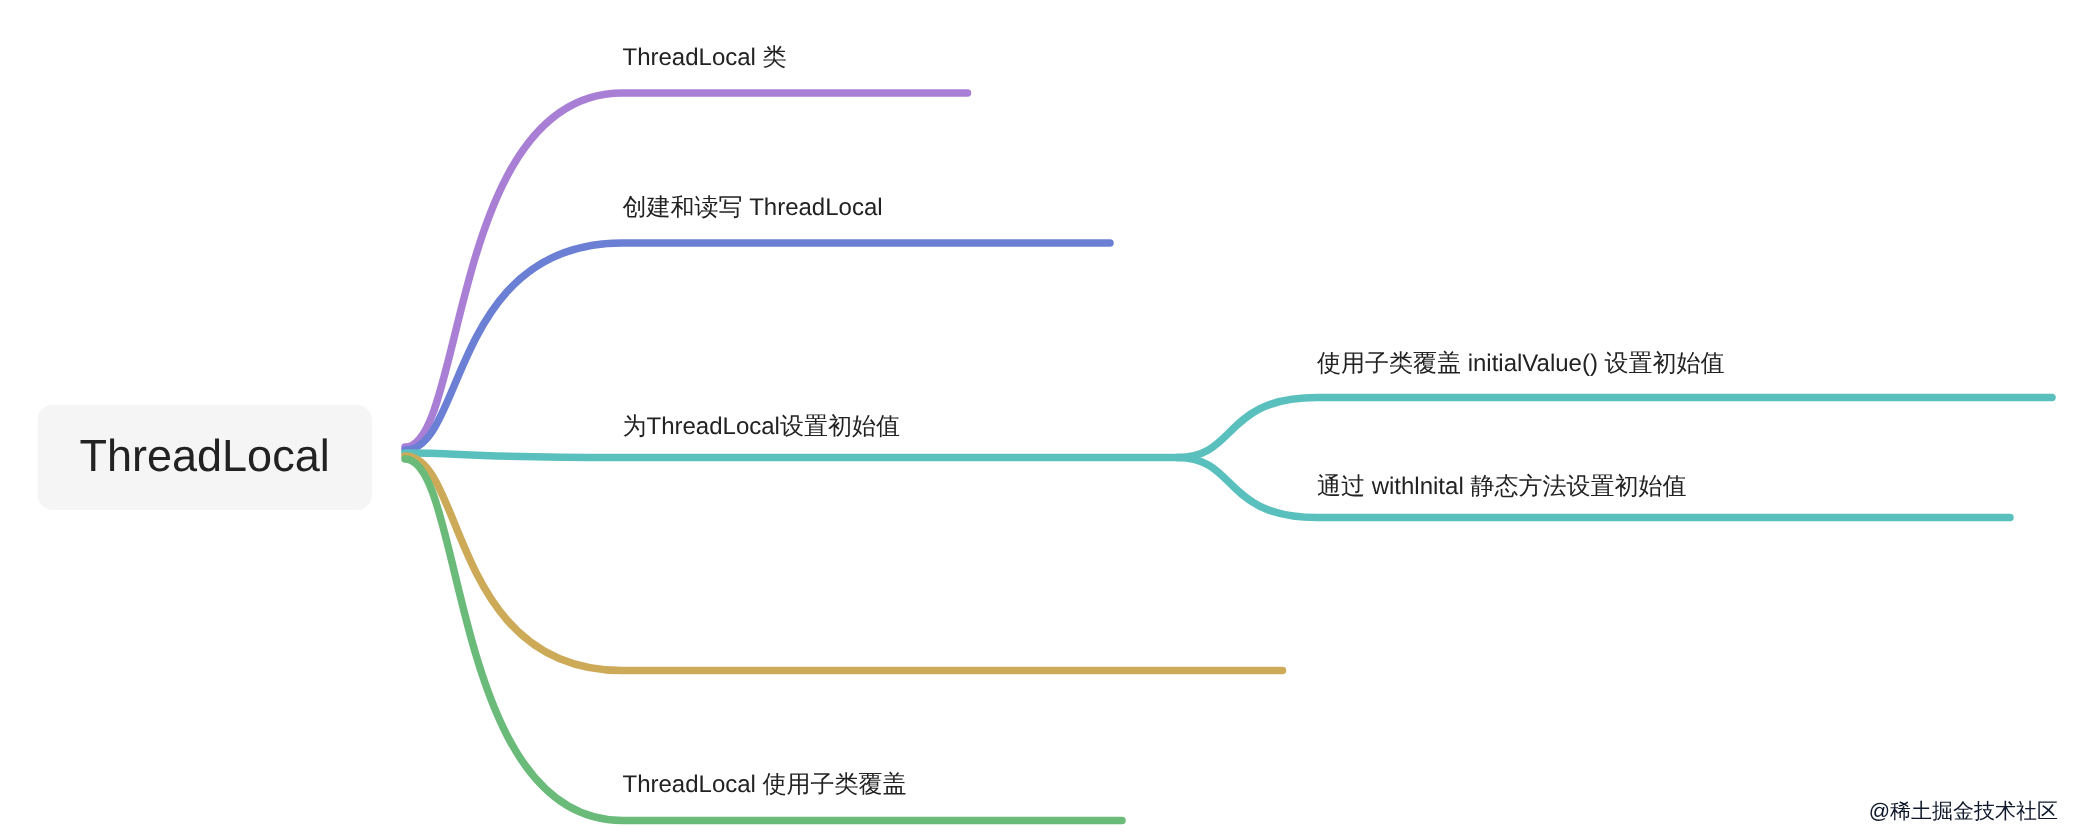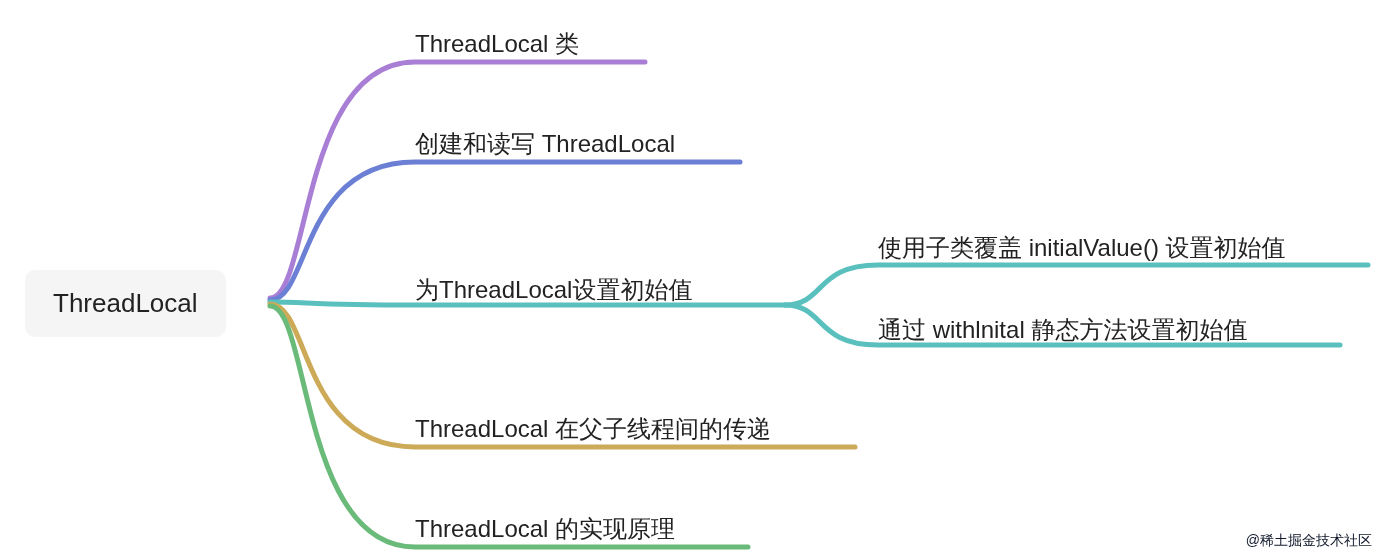--- a/index.html
+++ b/index.html
@@ -20,27 +20,27 @@
       width: 100%;
       height: 100%;
     }
     .root-node {
       position: absolute;
       left: 25px;
       top: 270px;
       background: #f5f5f5;
       padding: 18px 28px;
       border-radius: 10px;
-      font-size: 26px;
+      font-size: 30px;
       font-weight: 500;
       color: #222;
     }
     .branch-label {
       position: absolute;
-      font-size: 24px;
+      font-size: 16px;
       font-weight: 500;
       color: #222;
       white-space: nowrap;
     }
     .watermark {
       position: absolute;
       right: 20px;
       bottom: 10px;
       font-size: 14px;
       color: #0f172a;
@@ -79,20 +79,19 @@
     <path d="M270,304 C310,304 300,447 415,447 L855,447" stroke="#ccaa58"></path>
 
     <path d="M270,306 C310,306 300,547 415,547 L748,547" stroke="#6aba79"></path>
   </svg>
 
   <div class="root-node">ThreadLocal</div>
 
   <div class="branch-label" style="left: 415px; top: 28px;">ThreadLocal 类</div>
   <div class="branch-label" style="left: 415px; top: 274px;">为ThreadLocal设置初始值</div>
   <div class="branch-label" style="left: 415px; top: 128px;">创建和读写 ThreadLocal</div>
-  <div class="branch-label" style="left: 415px; top: 413px;">ThreadLocal 在父子线程间的传递</div>
-  <div class="branch-label" style="left: 415px; top: 513px;">ThreadLocal 的实现原理</div>
+  <div class="branch-label" style="left: 415px; top: 513px;">ThreadLocal 使用子类覆盖</div>
 
   <div class="branch-label" style="left: 878px; top: 314px;">通过 withlnital 静态方法设置初始值</div>
   <div class="branch-label" style="left: 878px; top: 232px;">使用子类覆盖 initialValue() 设置初始值</div>
 
   <div class="watermark">@稀土掘金技术社区</div>
 </div>
 
 </body></html>

